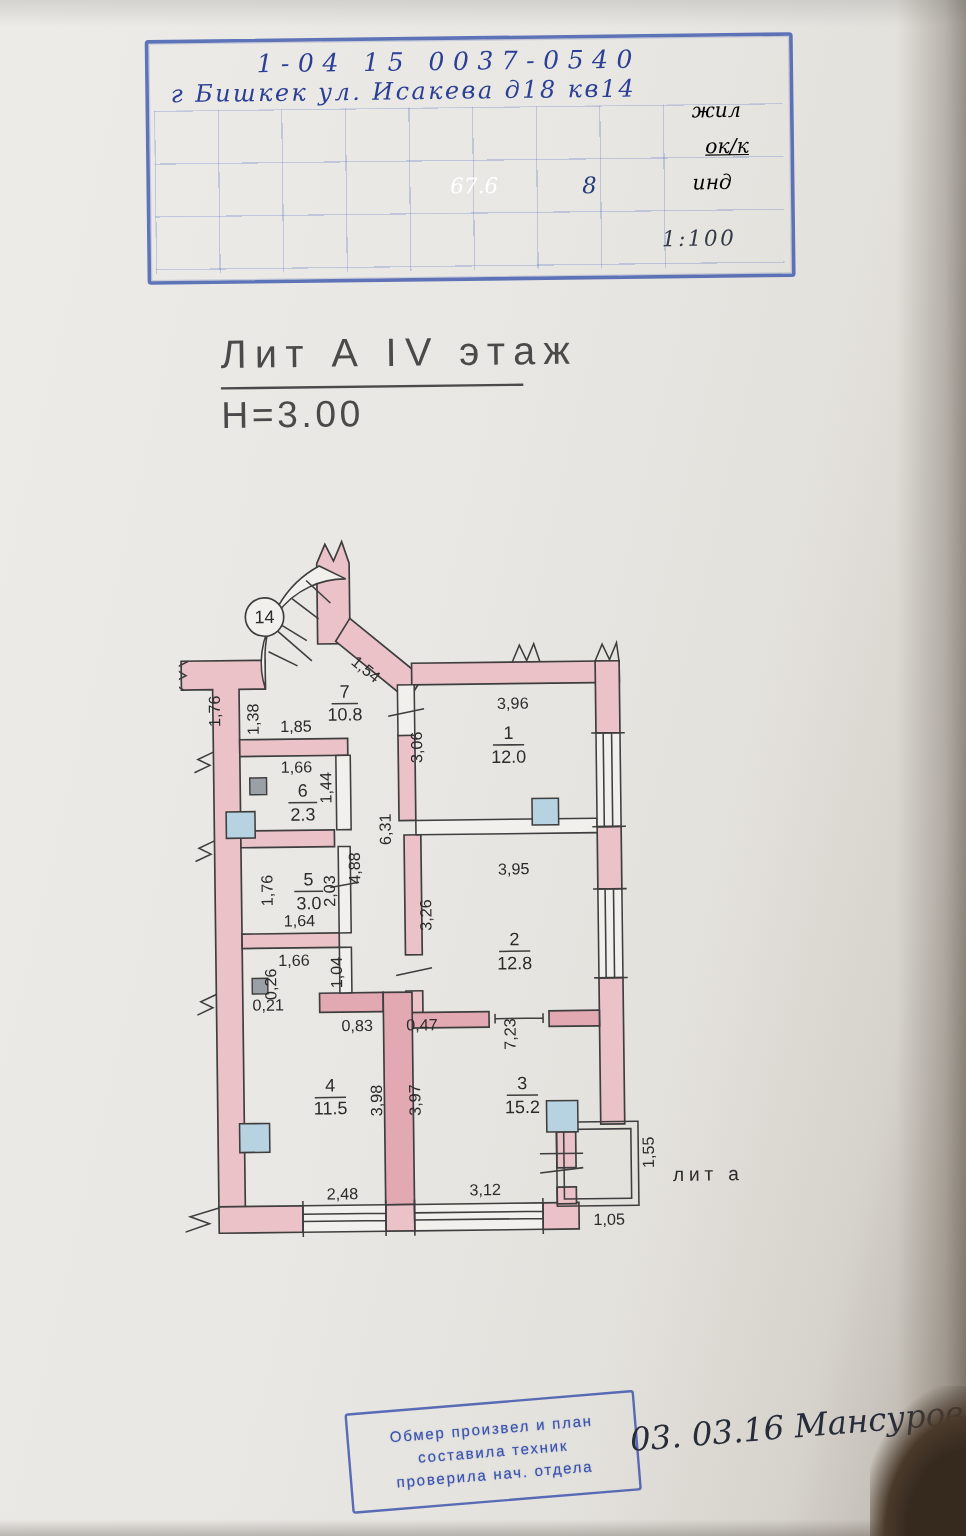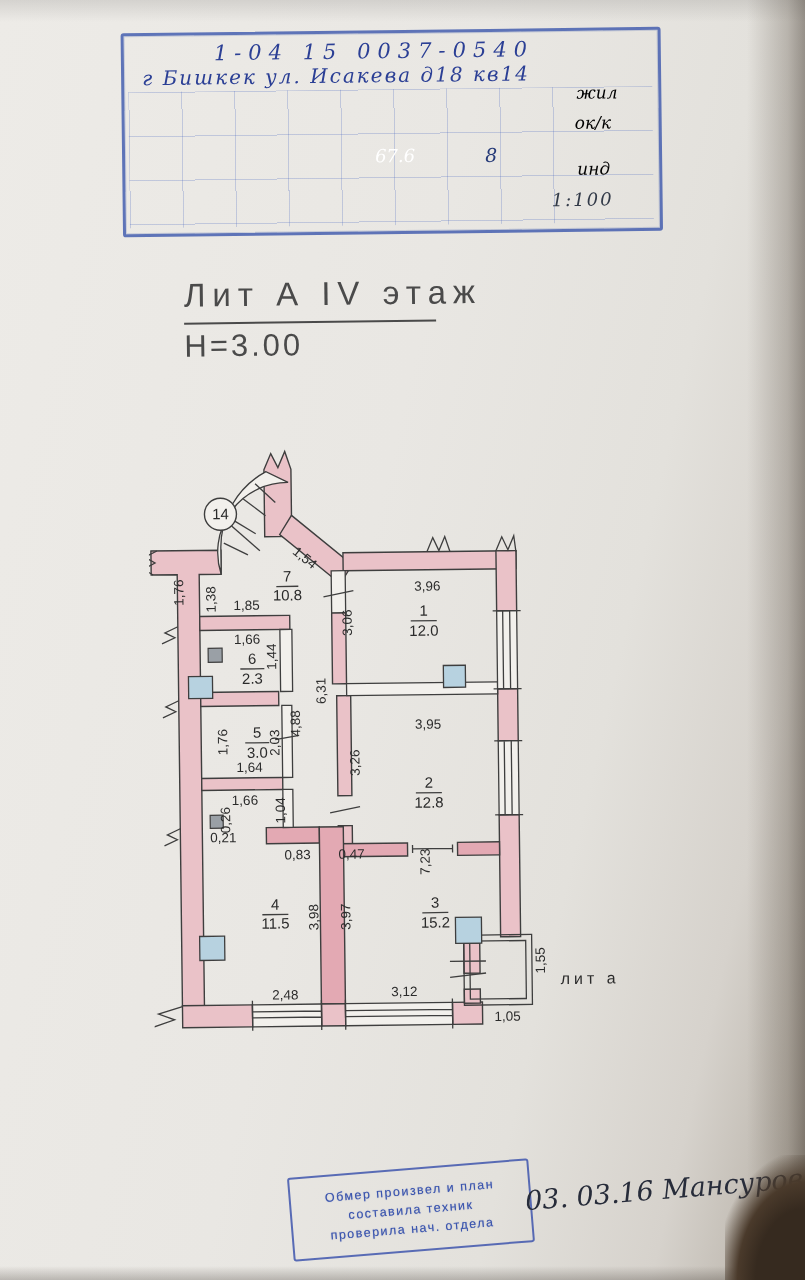--- a/index.html
+++ b/index.html
@@ -16,21 +16,21 @@
   .grid-rows{position:absolute;left:4px;right:6px;top:56px;bottom:6px;
              background:repeating-linear-gradient(to bottom,rgba(70,100,190,.26) 0 1px,transparent 1px 44px);}
   .grid-cols{position:absolute;left:4px;width:462px;top:56px;bottom:6px;
              background:repeating-linear-gradient(to right,rgba(70,100,190,.26) 0 1px,transparent 1px 53px);}
   .hand{font-family:"DejaVu Serif",serif;font-style:italic;color:#2b3f95;}
   .code-line{position:absolute;left:90px;top:6px;font-size:21px;letter-spacing:7px;white-space:nowrap;}
   .address-line{position:absolute;left:18px;top:30px;font-size:20px;letter-spacing:2px;white-space:nowrap;}
   .cell-area{position:absolute;left:250px;top:112px;font-size:18px;color:#ffffff;}
   .cell-rooms{position:absolute;left:360px;top:112px;font-size:19px;color:#253a78;}
   .side-label{position:absolute;font-size:17px;white-space:nowrap;color:#000000;}
-  .sl1{left:452px;top:52px;} .sl2{left:450px;top:82px;} .sl3{left:452px;top:128px;}
+  .sl1{left:452px;top:52px;} .sl2{left:463px;top:82px;text-decoration:underline;} .sl3{left:452px;top:112px;}
   .scale-note{position:absolute;left:426px;top:158px;font-size:18px;color:#323a48;
               font-family:"DejaVu Serif",serif;font-style:italic;letter-spacing:2px;}
 
   
   .title-block{position:absolute;left:188px;top:274px;color:#4a4a4a;}
   .title-line1{font-size:33px;letter-spacing:7px;white-space:nowrap;}
   .title-underline{width:252px;height:0;border-bottom:2.5px solid #4a4a4a;margin-top:8px;}
   .title-line2{font-size:31px;letter-spacing:3px;margin-top:4px;}
 
   

